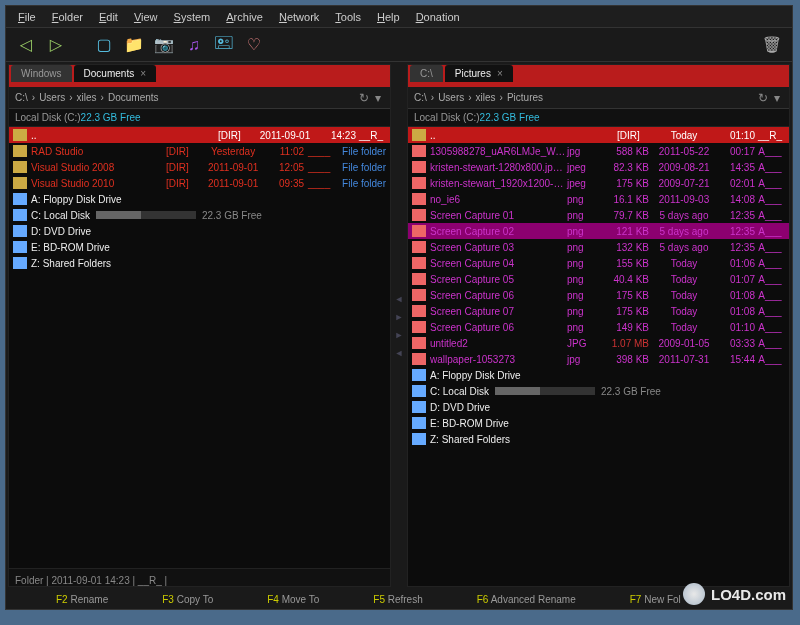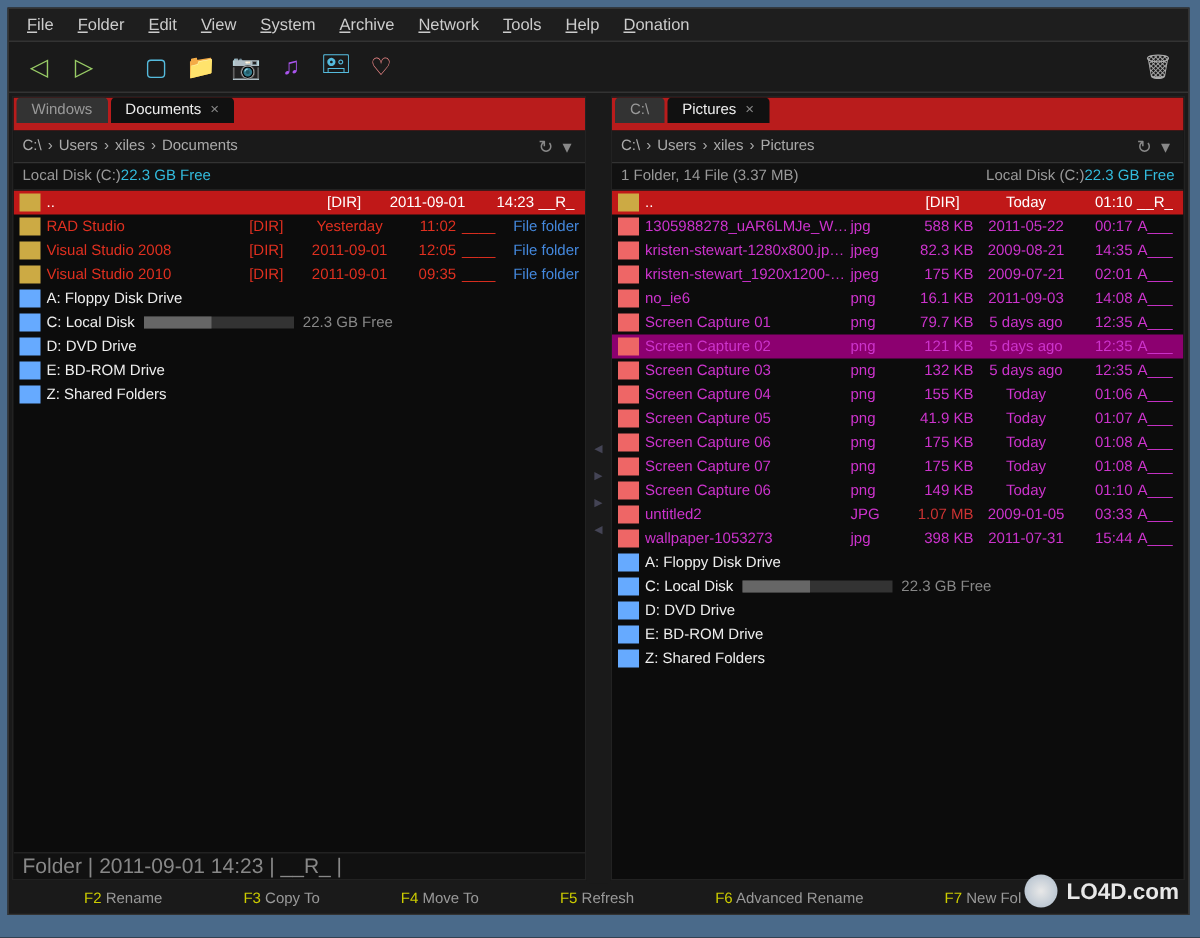--- a/index.html
+++ b/index.html
@@ -47,21 +47,21 @@
 .row .time { width: 36px; text-align: right; }
 .row .attr { width: 30px; text-align: center; }
 .row.parent { background: #c01818; color: #fff; }
 .row.folder-sel { color: #e03020; }
 .row.file { color: #cc33cc; }
 .row.drive { color: #eee; }
 .row.bar { color: #888; }
 .row.bar .meter { flex: 1; height: 8px; background: #333; position: relative; margin: 0 6px; max-width: 100px; }
 .row.bar .meter .fill { position: absolute; height: 100%; background: #666; }
 .row.hl { background: #8c0070; }
-.statusbar { height: 18px; background: #111; display: flex; align-items: flex-start; padding: 0 6px; font-size: 14px; color: #888; border-top: 1px solid #222; gap: 4px; }
+.statusbar { height: 18px; background: #111; display: flex; align-items: flex-end; padding: 0 6px; font-size: 10px; color: #888; border-top: 1px solid #222; gap: 4px; }
 .statusbar span { white-space: nowrap; }
 .fkeys { height: 20px; background: #1a1a1a; display: flex; align-items: center; font-size: 10px; color: #999; padding: 0 4px; gap: 0; }
 .fkeys .fk { padding: 0 8px; cursor: pointer; }
 .fkeys .fk b { color: #cc0; font-weight: normal; padding-left: 38px; }
 .watermark { position: absolute; right: 14px; bottom: 20px; display: flex; align-items: center; gap: 6px; color: #fff; font-size: 15px; font-weight: bold; opacity: 0.9; }
 .watermark .globe { width: 22px; height: 22px; border-radius: 50%; background: radial-gradient(#fff,#bcd); }
 </style>
 </head>
 <body>
 
@@ -200,21 +200,20 @@
             <span>Users</span>
             <span>›</span>
             <span>xiles</span>
             <span>›</span>
             <span>Pictures</span>
           </div>
           <span class="ctrl">↻</span>
           <span class="ctrl">▾</span>
         </div>
         <div class="summary">
-          <span class="left">1 Folder, 14 File (3.37 MB)</span>
           <span class="disk">Local Disk (C:) </span>
           <span class="free">22.3 GB Free</span>
         </div>
         <div class="filelist">
           <div class="row parent">
             <span class="ico"></span>
             <span class="name">..</span>
             <span class="ext">[DIR]</span>
             <span class="date">Today</span>
             <span class="time">01:10</span>
@@ -289,21 +288,21 @@
             <span class="ext">png</span>
             <span class="size" style="">155 KB</span>
             <span class="date">Today</span>
             <span class="time">01:06</span>
             <span class="attr">A___</span>
           </div>
           <div class="row file">
             <span class="ico img"></span>
             <span class="name">Screen Capture 05</span>
             <span class="ext">png</span>
-            <span class="size" style="">41.9 KB</span>
+            <span class="size" style="">40.4 KB</span>
             <span class="date">Today</span>
             <span class="time">01:07</span>
             <span class="attr">A___</span>
           </div>
           <div class="row file">
             <span class="ico img"></span>
             <span class="name">Screen Capture 06</span>
             <span class="ext">png</span>
             <span class="size" style="">175 KB</span>
             <span class="date">Today</span>

